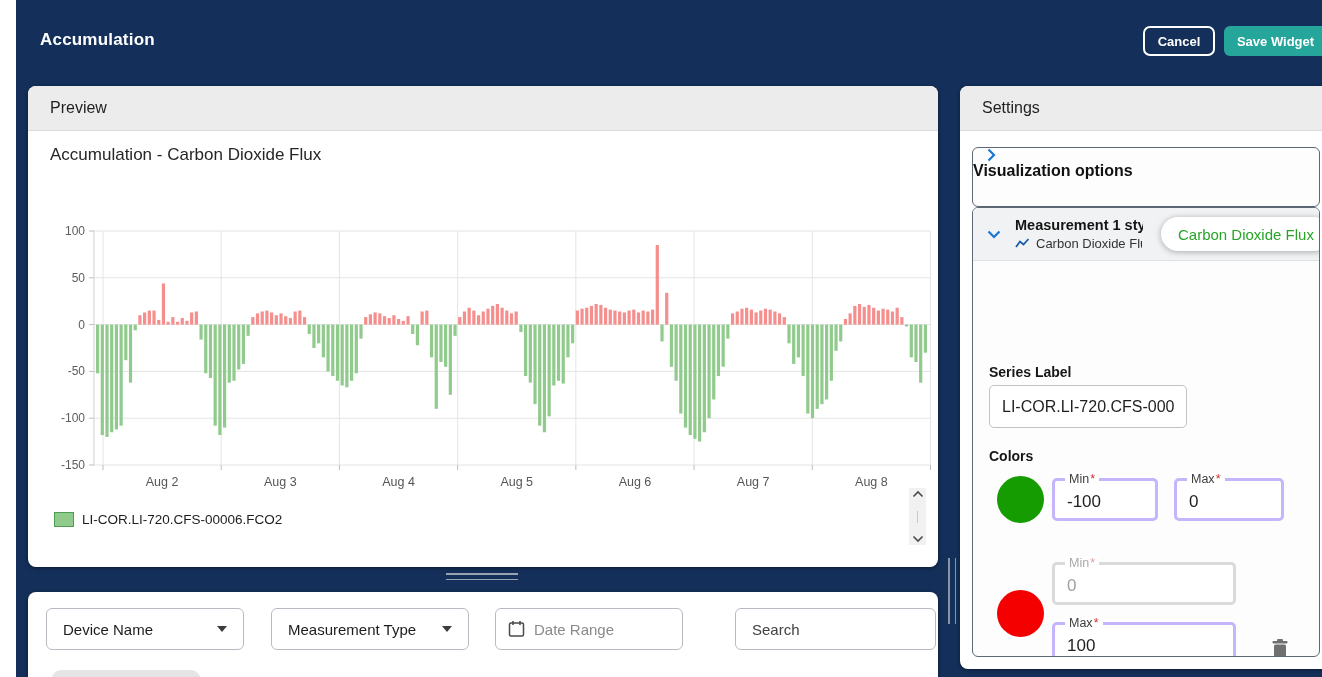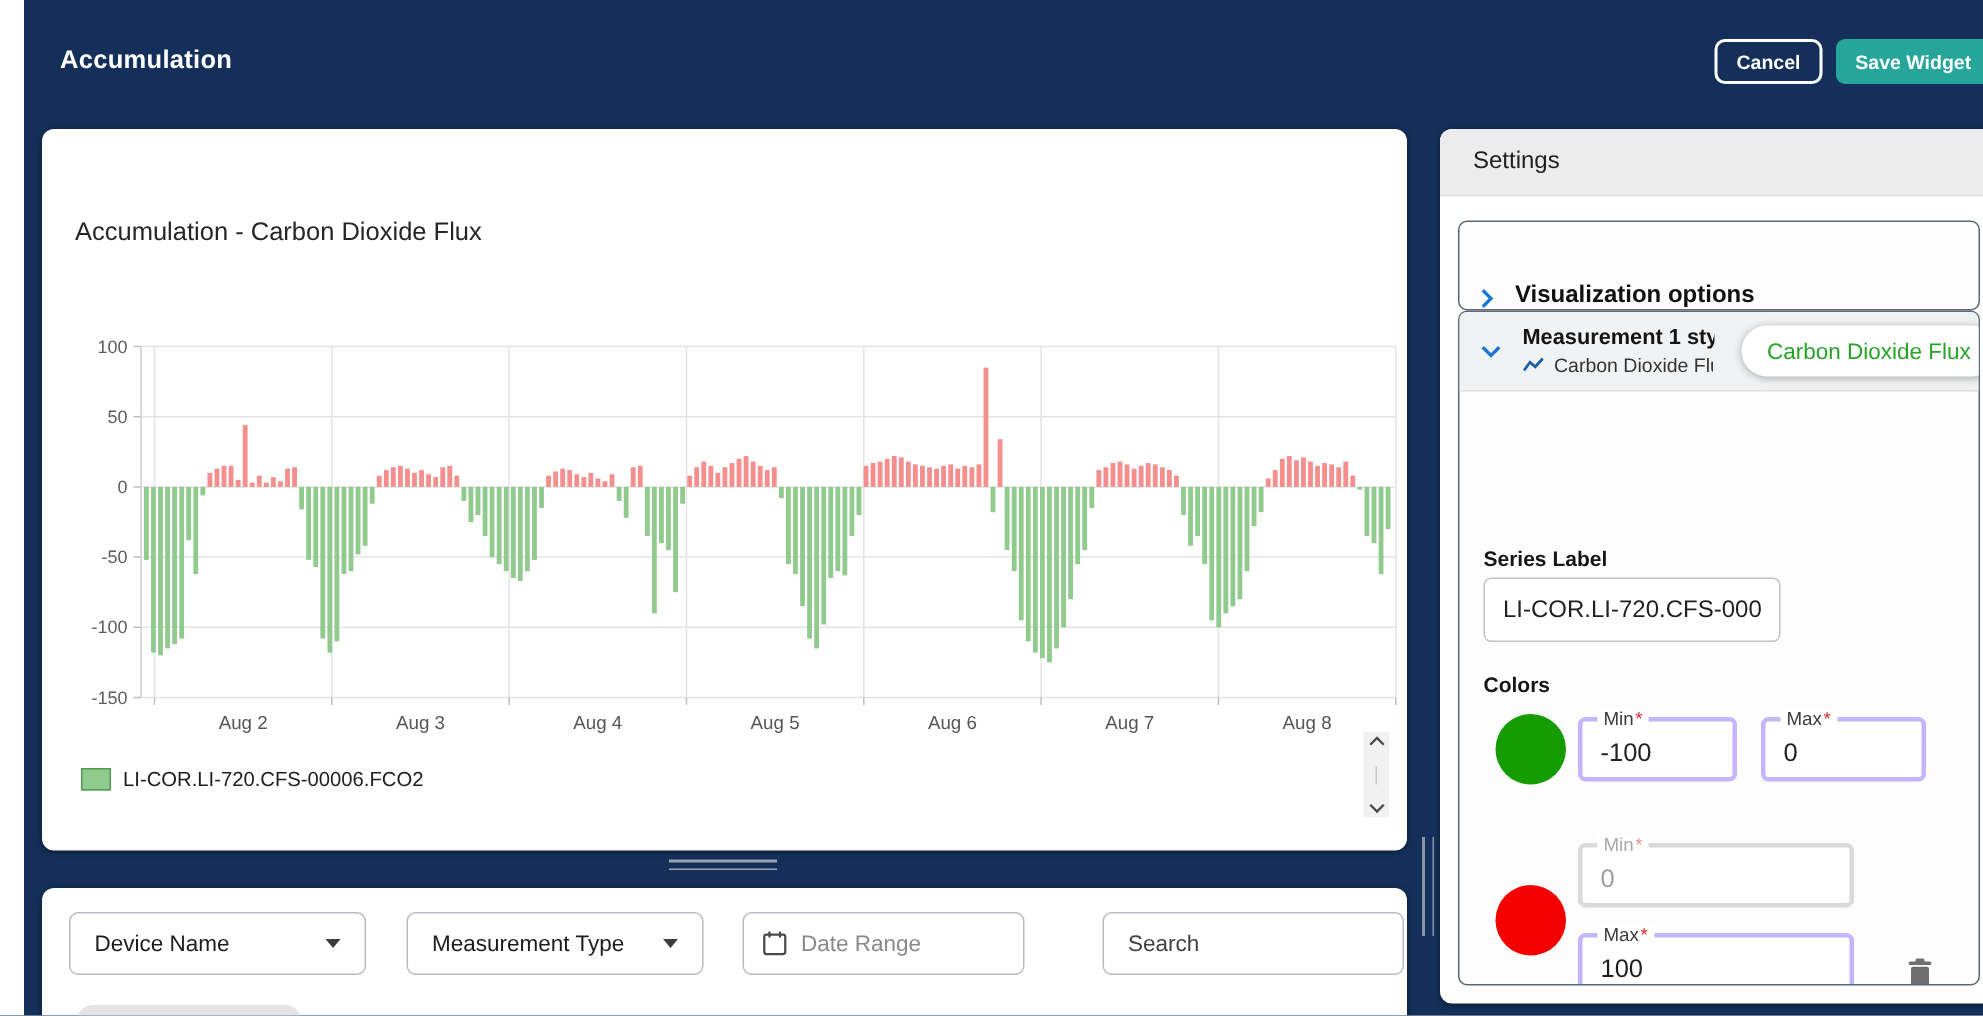--- a/index.html
+++ b/index.html
@@ -58,21 +58,21 @@
     background:#fff; display:flex; align-items:center; font-size:15px; color:#1c1c1c; cursor:pointer;
   }
   .caret { width:0; height:0; border-left:5px solid transparent; border-right:5px solid transparent; border-top:6px solid #3c3c3c; margin-left:auto; }
   .filter-input { border:none; outline:none; font-size:15px; font-family:inherit; width:100%; color:#414141; background:transparent; }
   .filter-input::placeholder { color:#414141; opacity:1; }
   .filter-input.gray::placeholder { color:#8a8a8a; }
   .bottom-pill { position:absolute; left:35px; top:670px; width:150px; height:22px; background:#e5e5e5; border-radius:12px; }
 
   
   .acc-box { position:absolute; left:12px; border:1px solid #5d6775; border-radius:6px; background:#fdfdfd; overflow:hidden; }
-  #viz-box { top:61px; width:348px; height:60px; display:flex; align-items:flex-end; cursor:pointer; }
+  #viz-box { top:61px; width:348px; height:60px; display:flex; align-items:flex-start; cursor:pointer;flex-direction:column; }
   .acc-chevron { margin:0 14px 0 14px; display:flex; align-items:center; }
   .acc-title { font-size:16px; font-weight:bold; color:#111; }
   #meas-box { top:121px; width:348px; height:450px; }
   .meas-head { height:53px; background:#f1f2f3; border-bottom:1px solid #e1e1e1; display:flex; align-items:center; cursor:pointer; }
   .meas-head-text { overflow:hidden; }
   .meas-title { font-size:14.5px; font-weight:bold; color:#141414; white-space:nowrap; width:128px; overflow:hidden; }
   .meas-sub { display:flex; align-items:center; margin-top:3px; }
   .meas-sub-label { font-size:13px; color:#333; white-space:nowrap; width:106px; overflow:hidden; margin-left:6px; }
   .chip {
     position:absolute; left:188px; top:9px; height:34px; padding:0 17px;
@@ -104,20 +104,23 @@
 </head>
 <body>
 
 <div class="stage">
 
   <div class="appbar-title">Accumulation</div>
   <button class="btn-cancel">Cancel</button>
   <button class="btn-save" style="background: rgb(38, 166, 154);">Save Widget</button>
 
   <div class="card" id="preview-card">
+    <div class="panel-head">
+      <span>Preview</span>
+    </div>
     <div class="chart-title">Accumulation - Carbon Dioxide Flux</div>
     <svg id="chart-svg" width="910" height="302">
         <line x1="66" y1="35" x2="902.5" y2="35" stroke="#e4e4e4" stroke-width="1"></line>
         <line x1="61" y1="35" x2="66" y2="35" stroke="#bdbdbd" stroke-width="1"></line>
         <text class="tick-y" x="57" y="39" text-anchor="end">100</text>
         <line x1="66" y1="81.80000000000001" x2="902.5" y2="81.80000000000001" stroke="#e4e4e4" stroke-width="1"></line>
         <line x1="61" y1="81.80000000000001" x2="66" y2="81.80000000000001" stroke="#bdbdbd" stroke-width="1"></line>
         <text class="tick-y" x="57" y="85.80000000000001" text-anchor="end">50</text>
         <line x1="66" y1="128.60000000000002" x2="902.5" y2="128.60000000000002" stroke="#e4e4e4" stroke-width="1"></line>
         <line x1="61" y1="128.60000000000002" x2="66" y2="128.60000000000002" stroke="#bdbdbd" stroke-width="1"></line>

